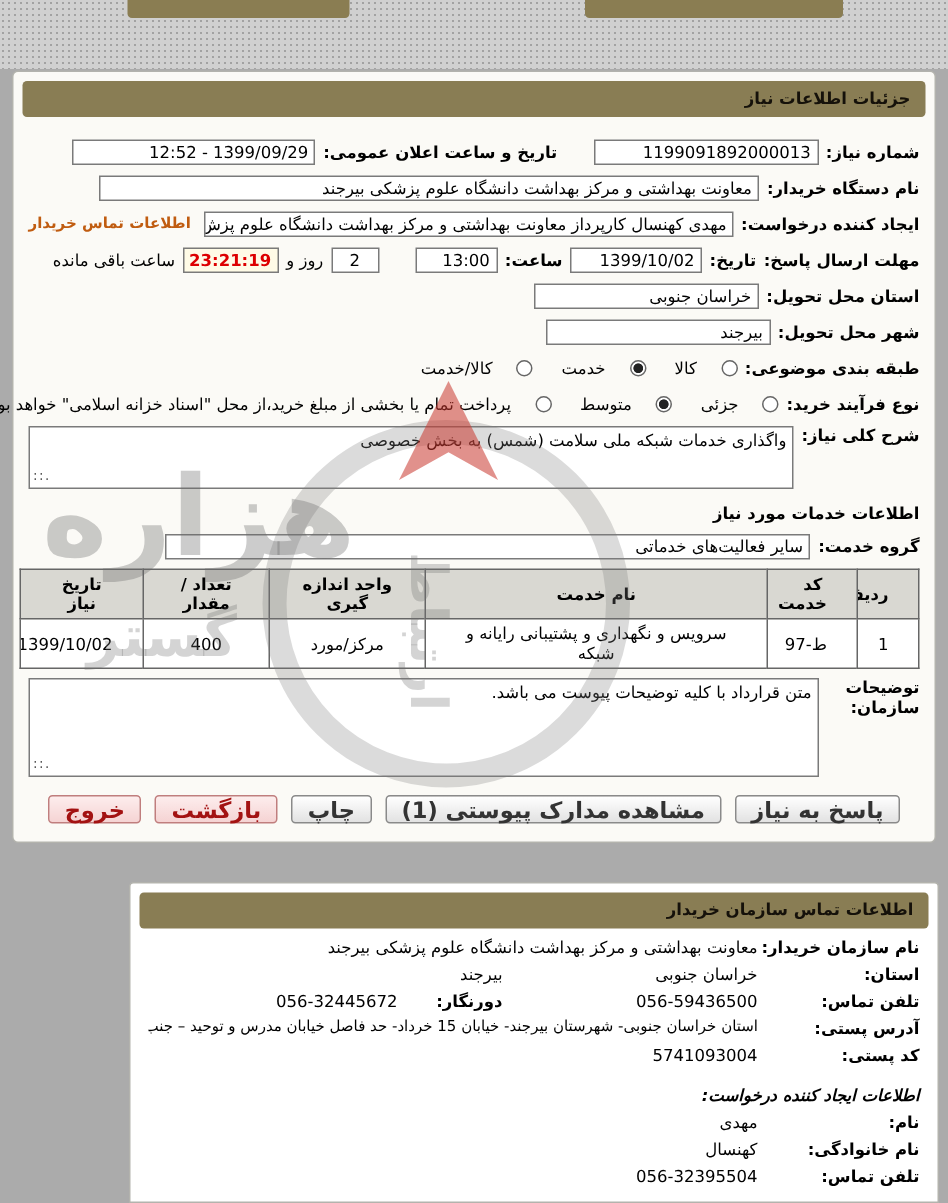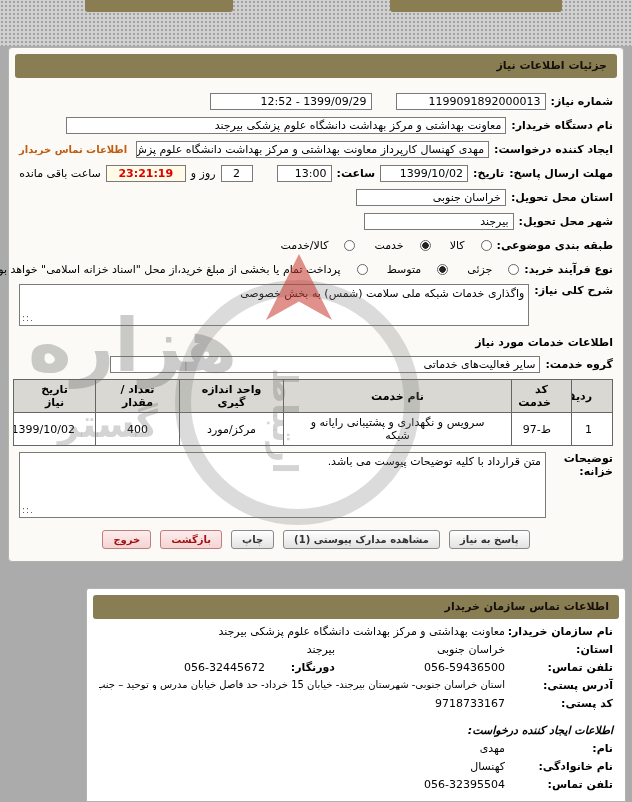--- a/index.html
+++ b/index.html
@@ -25,21 +25,21 @@
     font-weight:bold; font-size:11px; padding:0 10px; border-radius:3px; }
 
   
   .frm { padding:2px 8px; font-size:11px; color:#000; }
   .row { display:flex; align-items:center; gap:5px; margin:6px 2px; min-height:18px; }
   .row.top { align-items:flex-start; }
   .lbl { font-weight:bold; white-space:nowrap; }
   .plain { white-space:nowrap; }
   .inp { background:#fff; border:1px solid #7a7a7a; height:17px; line-height:15px; padding:0 4px;
     overflow:hidden; white-space:nowrap; font-size:11px; }
-  .w150{width:150px}.w160{width:162px}.w90{width:88px}.w55{width:55px}.w32{width:32px}.w64{width:80px}
+  .w150{width:150px}.w160{width:162px}.w90{width:88px}.w55{width:55px}.w32{width:32px}.w64{width:64px}
   .center { text-align:center; }
   .red { color:#dd0000; font-weight:bold; background:#fffbe6; }
   .gap { width:14px; flex:none; }
   .link { color:#c05c10; font-weight:bold; font-size:10px; white-space:nowrap; cursor:pointer; margin-right:4px; }
   .radio { width:11px; height:11px; border:1px solid #666; border-radius:50%; background:#fff;
     display:inline-block; flex:none; }
   .radio.checked { background:radial-gradient(circle, #222 0 3px, #fff 3.5px); }
   .opt { display:flex; align-items:center; gap:16px; margin-left:14px;text-align:right; }
   .ta-wrap { position:relative; flex:1; }
   textarea.ta { width:100%; display:block; border:1px solid #7a7a7a; background:#fff;
@@ -52,21 +52,21 @@
 
   
   table.grid { border-collapse:collapse; margin:4px 2px; width:calc(100% - 4px); font-size:11px; table-layout:fixed; }
   .grid th, .grid td { border:1px solid #666; padding:3px 20px; text-align:center; overflow:hidden; }
   .grid th { background:#d9d8d2; font-weight:bold; }
   .grid td { background:#fff; height:22px; }
   .c0{width:38px}.c1{width:60px}.c2{width:228px}.c3{width:104px}.c4{width:84px}.c5{width:82px}
 
   
   .btnrow { display:flex; justify-content:center; gap:9px; margin:12px 2px 4px; }
-  .btn { height:19px; font-size:10px; font-weight:bold; padding:0 10px; border-radius:3px;
+  .btn { height:19px; font-size:15px; font-weight:bold; padding:0 10px; border-radius:3px;
     border:1px solid #8a8a8a; background:linear-gradient(#ffffff,#e2e2e2); color:#333;
     font-family:"DejaVu Sans", sans-serif; cursor:pointer; white-space:nowrap; }
   .btn.pink { background:linear-gradient(#fdeded,#f5d3d3); border-color:#c07e7e; color:#a31212; }
 
   
   .crow { display:flex; align-items:flex-start; margin:5px 12px; font-size:11px; }
   .clbl { font-weight:bold; width:108px; flex:none;text-align:right; }
   .cv170 { width:170px; flex:none; }
   .cmid { font-weight:bold; width:70px; flex:none; }
   .addr { font-size:10px; white-space:nowrap; overflow:hidden; }
@@ -98,20 +98,21 @@
     <div class="hbar">
       <span>جزئیات اطلاعات نیاز</span>
     </div>
 
     <div class="frm">
 
       <div class="row">
         <span class="lbl">شماره نیاز:</span>
         <div class="inp w150">1199091892000013</div>
         <span class="gap"></span>
+        <span class="lbl">تاریخ و ساعت اعلان عمومی:</span>
         <div class="inp w160">1399/09/29 - 12:52</div>
       </div>
 
       <div class="row">
         <span class="lbl">نام دستگاه خریدار:</span>
         <div class="inp" style="width:440px">معاونت بهداشتی و مرکز بهداشت دانشگاه علوم پزشکی بیرجند</div>
       </div>
 
       <div class="row">
         <span class="lbl">ایجاد کننده درخواست:</span>
@@ -206,21 +207,21 @@
             <td>ط-97</td>
             <td>سرویس و نگهداری و پشتیبانی رایانه و شبکه</td>
             <td>مرکز/مورد</td>
             <td>400</td>
             <td>1399/10/02</td>
           </tr>
         </tbody>
       </table>
 
       <div class="row top">
-        <span class="lbl notes-lbl">توضیحات خزانه:</span>
+        <span class="lbl notes-lbl">توضیحات سازمان:</span>
         <div class="ta-wrap">
           <textarea class="ta notes" readonly="" style="">متن قرارداد با کلیه توضیحات پیوست می باشد.</textarea>
           <span class="grip">.::</span>
         </div>
       </div>
 
       <div class="btnrow">
         <button class="btn">پاسخ به نیاز</button>
         <button class="btn">مشاهده مدارک پیوستی (1)</button>
         <button class="btn">چاپ</button>
@@ -254,21 +255,21 @@
       <span>056-32445672</span>
     </div>
 
     <div class="crow">
       <span class="clbl">آدرس پستی:</span>
       <span class="addr">استان خراسان جنوبی- شهرستان بیرجند- خیابان 15 خرداد- حد فاصل خیابان مدرس و توحید – جنب اداره</span>
     </div>
 
     <div class="crow">
       <span class="clbl">کد پستی:</span>
-      <span>9718733167</span>
+      <span>5741093004</span>
     </div>
 
     <div class="chead">اطلاعات ایجاد کننده درخواست:</div>
 
     <div class="crow">
       <span class="clbl">نام:</span>
       <span>مهدی</span>
     </div>
 
     <div class="crow">

